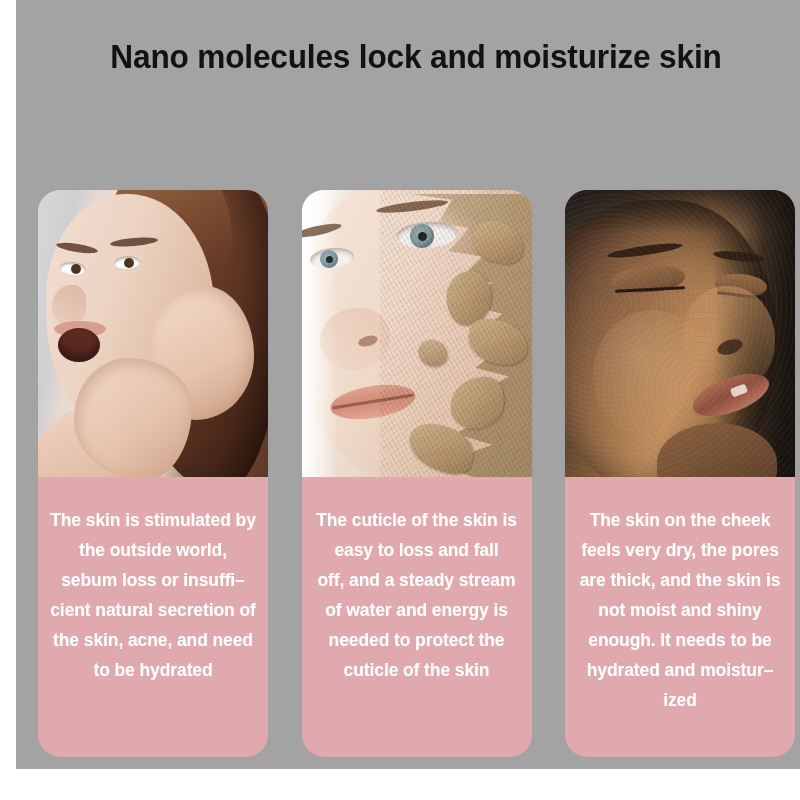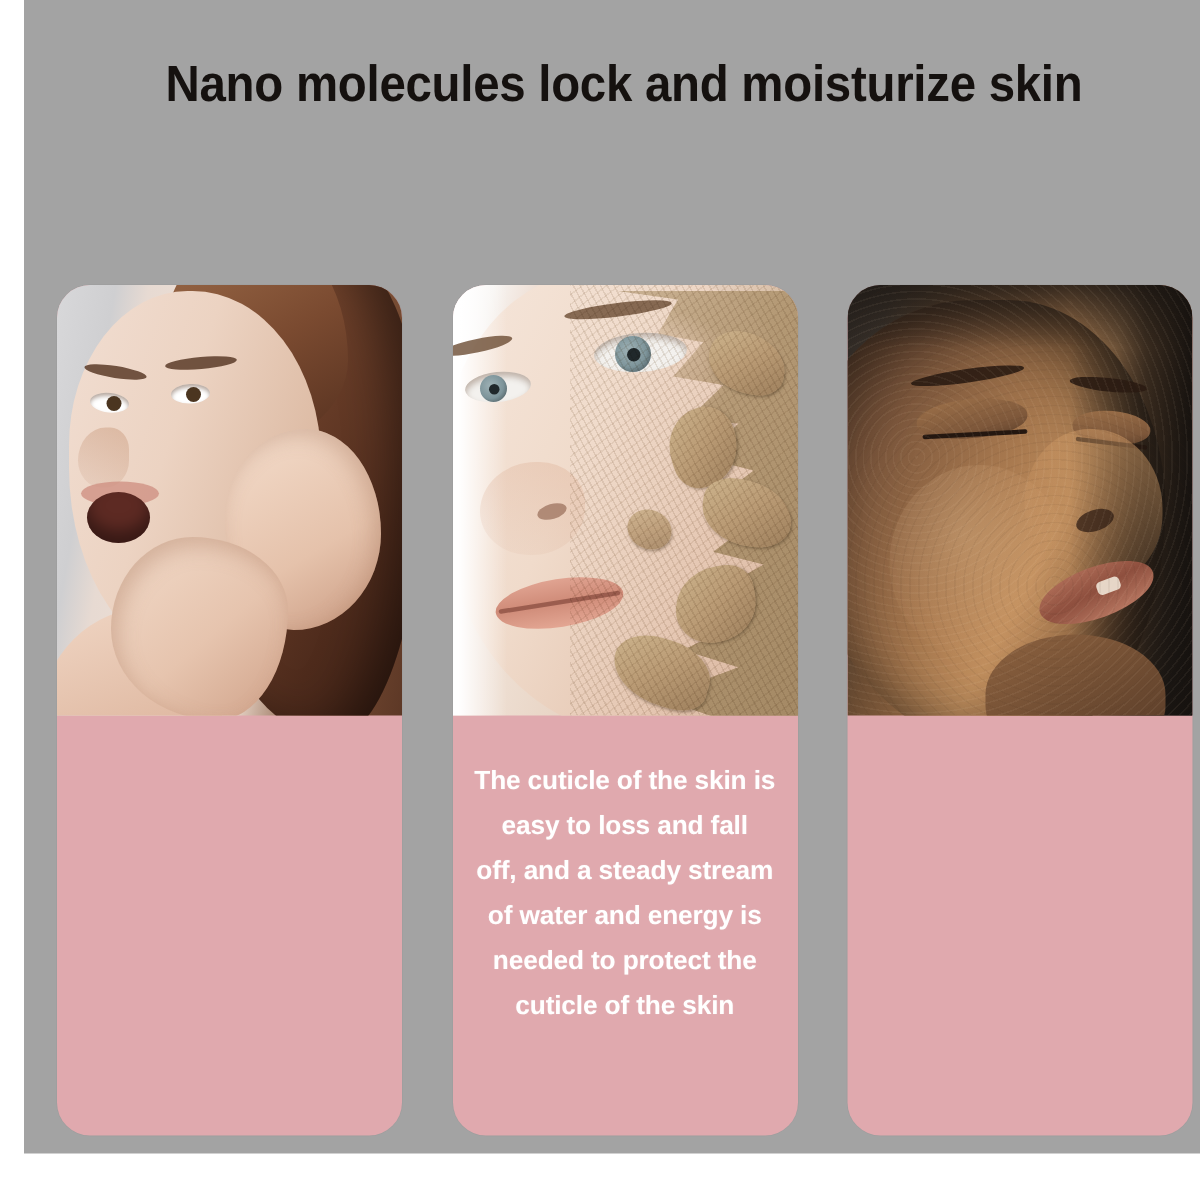--- a/index.html
+++ b/index.html
@@ -468,20 +468,26 @@
         <div class="p1-eye-r"></div>
         <div class="p1-pupil-l"></div>
         <div class="p1-pupil-r"></div>
         <div class="p1-nose"></div>
         <div class="p1-lip"></div>
         <div class="p1-mouth"></div>
         <div class="p1-shoulder"></div>
         <div class="p1-hand2"></div>
         <div class="p1-hand1"></div>
       </div>
+      <div class="card-caption">The skin is stimulated by
+the outside world,
+sebum loss or insuffi–
+cient natural secretion of
+the skin, acne, and need
+to be hydrated</div>
     </div>
 
     <div class="card">
       <div class="card-photo photo2">
         <div class="p2-face"></div>
         <div class="p2-bg-left"></div>
         <div class="p2-brow-l"></div>
         <div class="p2-brow-r"></div>
         <div class="p2-eye-l"></div>
         <div class="p2-eye-r"></div>
@@ -522,16 +528,23 @@
         <div class="p3-lash-l"></div>
         <div class="p3-lash-r"></div>
         <div class="p3-nose"></div>
         <div class="p3-nostril"></div>
         <div class="p3-chin"></div>
         <div class="p3-lips"></div>
         <div class="p3-teeth"></div>
         <div class="p3-sheen"></div>
         <div class="p3-pores"></div>
       </div>
+      <div class="card-caption">The skin on the cheek
+feels very dry, the pores
+are thick, and the skin is
+not moist and shiny
+enough. It needs to be
+hydrated and moistur–
+ized</div>
     </div>
 
   </div>
 </div>
 
 </body></html>

